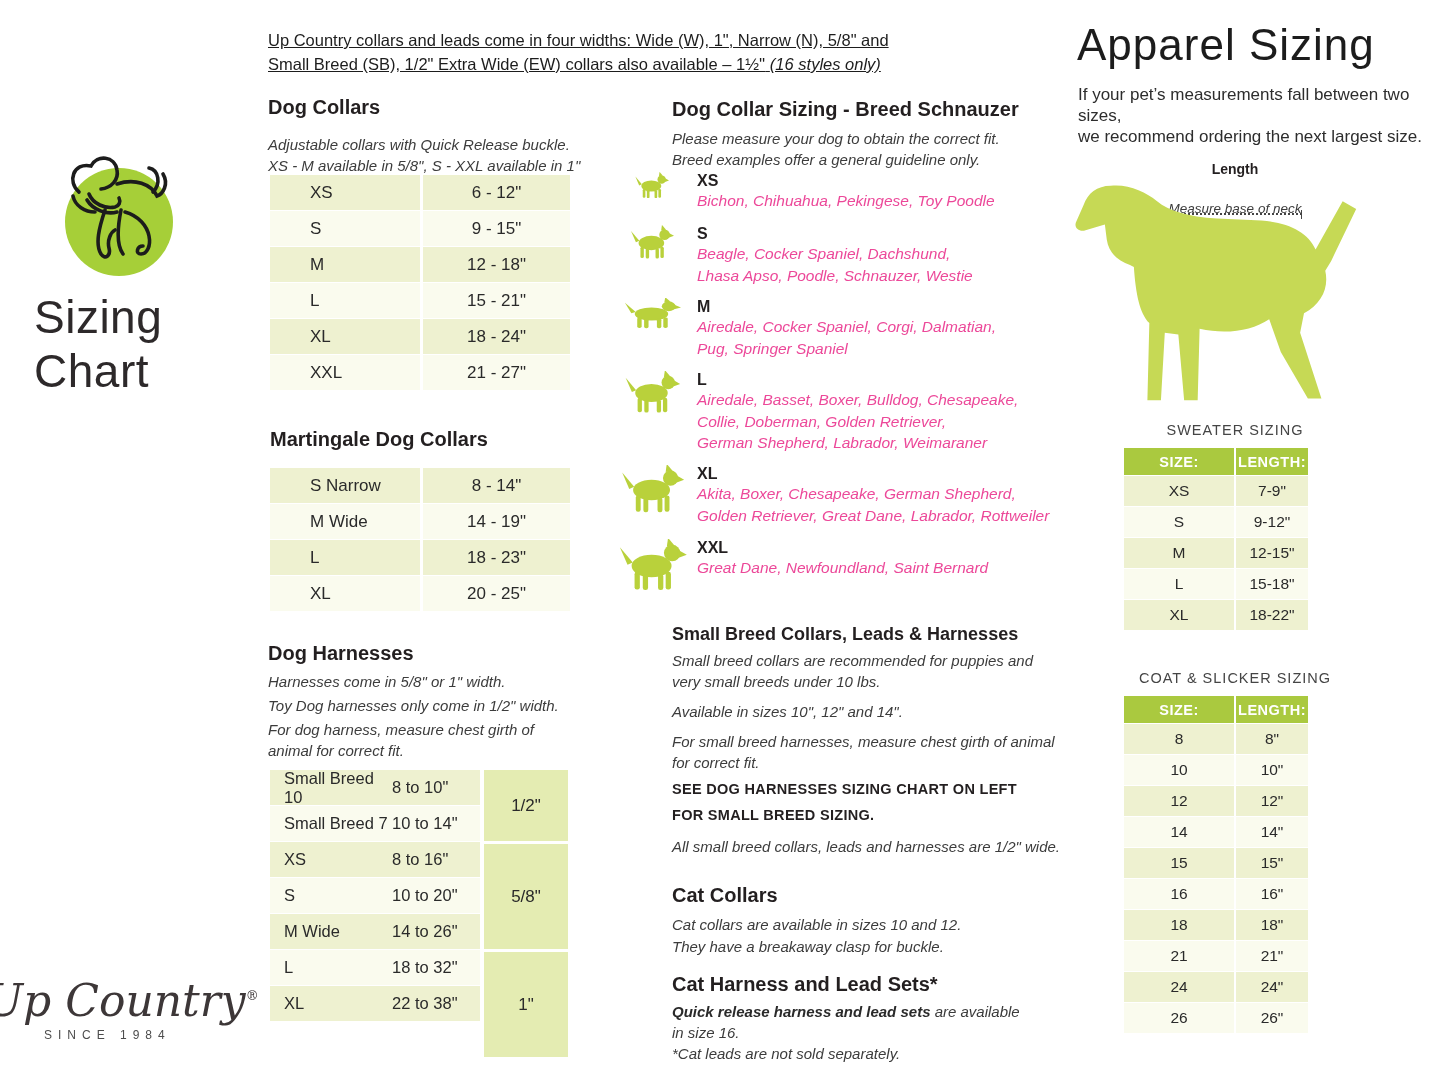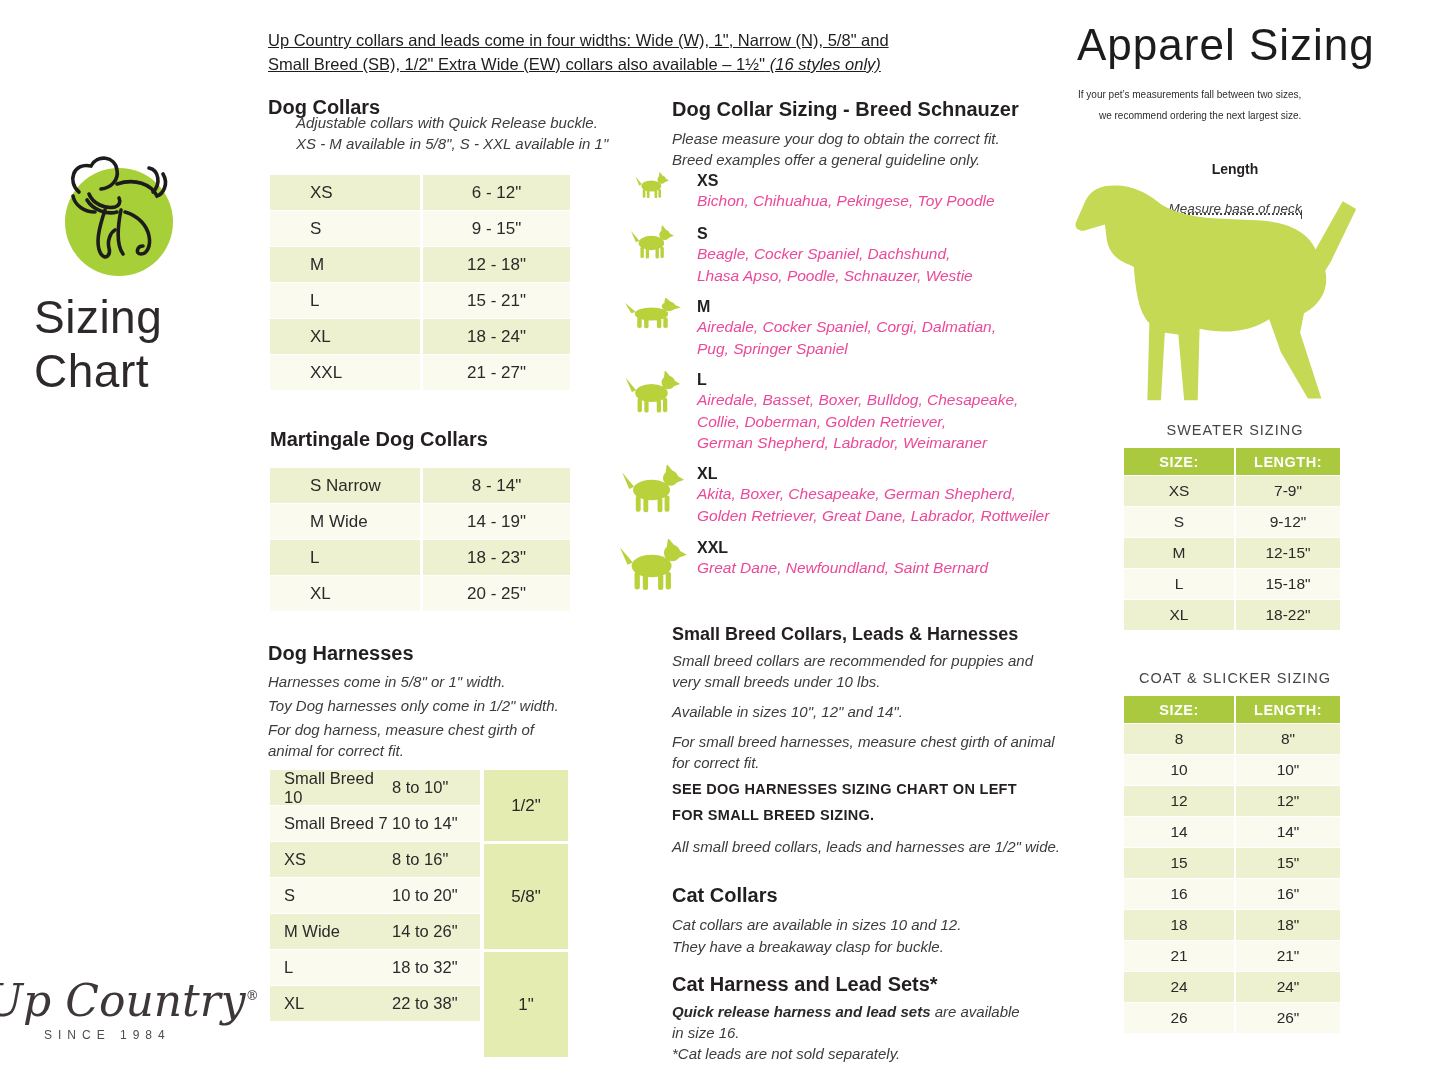--- a/index.html
+++ b/index.html
@@ -35,28 +35,28 @@
   
   .breed-entry{position:absolute;display:flex;width:460px;}
   .breed-icon-box{width:92px;display:flex;justify-content:center;align-items:flex-start;flex:none;}
   .breed-size{font-weight:bold;font-size:16px;color:#231f20;}
   .breed-list{font-style:italic;font-size:15.5px;line-height:21.5px;color:#ec4899;white-space:pre-line;}
   
   .caps{font-weight:bold;font-size:14.5px;letter-spacing:0.3px;color:#231f20;}
   .bolditl{font-weight:bold;font-style:italic;font-size:15px;color:#2a2a2a;}
   
   .apparel-title{font-size:44px;font-weight:200;color:#1c1c1c;letter-spacing:1px;}
-  .apparel-sub{font-size:10px;line-height:21px;color:#2d2d2d;text-align:right;}
+  .apparel-sub{font-size:17px;line-height:21px;color:#2d2d2d;}
   .len-label{font-weight:bold;font-size:14px;text-align:center;}
   .len-sub{font-style:italic;font-size:13.5px;line-height:16px;color:#3c3c3c;text-align:center;white-space:pre-line;}
   .measure{border-top:2px dotted #444;position:absolute;}
   .measure:before,.measure:after{content:"";position:absolute;top:-5px;width:1.5px;height:9px;background:#444;}
   .measure:before{left:0;} .measure:after{right:0;}
   .tcaption{font-size:14.5px;letter-spacing:1px;color:#454545;text-align:center;width:222px;}
-  .stable{width:216px;}
+  .stable{width:184px;}
   .stable .hrow{display:flex;height:27px;margin-bottom:1px;font-weight:bold;font-size:14.5px;
                 color:#ffffff;letter-spacing:0.5px;}
   .stable .hrow .cell{background:#aac93f;display:flex;align-items:center;justify-content:center;}
   .stable .hrow .c1{width:110px;} .stable .hrow .c2{flex:1;margin-left:2px;}
   .stable .brow{display:flex;height:30px;margin-bottom:1px;font-size:15.5px;color:#2a2a2a;}
   .stable .brow .cell{display:flex;align-items:center;justify-content:center;}
   .stable .brow .c1{width:110px;} .stable .brow .c2{flex:1;margin-left:2px;}
   .stable .sbody .brow:nth-child(odd) .cell{background:#eef1d0;}
   .stable .sbody .brow:nth-child(even) .cell{background:#fafbee;}
   .lime{fill:#b9d13b;}
@@ -105,21 +105,21 @@
     <div class="logo-tag">SINCE 1984</div>
   </div>
 
   <div class="abs intro" style="left:268px;top:28px;width:660px;text-decoration:underline;">
     <div>Up Country collars and leads come in four widths: Wide (W), 1", Narrow (N), 5/8" and</div>
     <div><span>Small Breed (SB), 1/2" Extra Wide (EW) collars also available – 1½''</span>
       <span class="note">(16 styles only)</span></div>
   </div>
 
   <div class="abs h1" style="left:268px;top:96px;">Dog Collars</div>
-  <div class="abs ital" style="left:268px;top:112px;margin-left:28px;">Adjustable collars with Quick Release buckle.
+  <div class="abs ital" style="left:268px;top:134px;">Adjustable collars with Quick Release buckle.
 XS - M available in 5/8", S - XXL available in 1"</div>
   <div class="abs ctable" style="left:270px;top:175px;width:300px;">
     <div class="trow">
         <div class="cell c1">XS</div>
         <div class="cell c2">6 - 12"</div>
       </div>
     <div class="trow">
         <div class="cell c1">S</div>
         <div class="cell c2">9 - 15"</div>
       </div>

